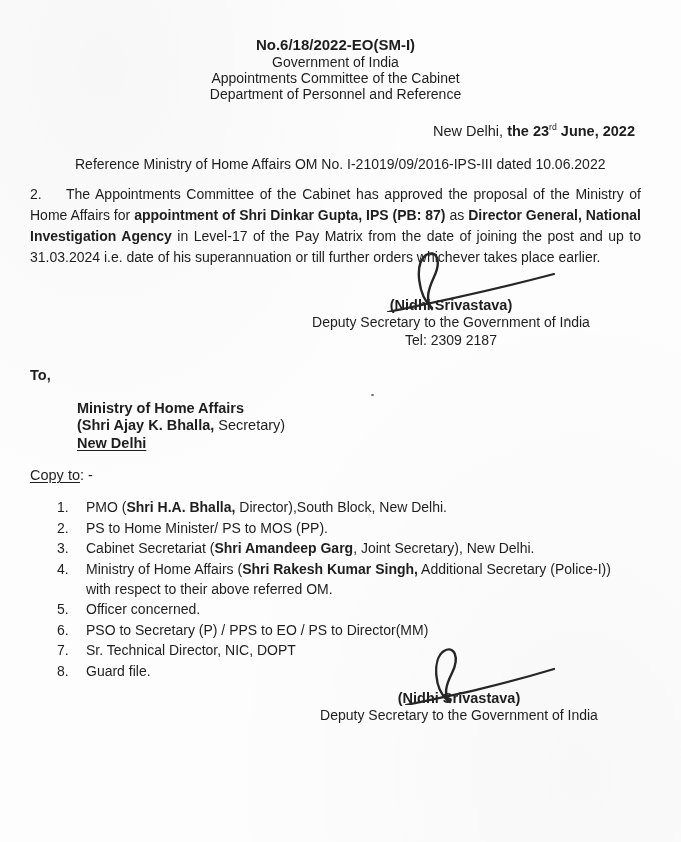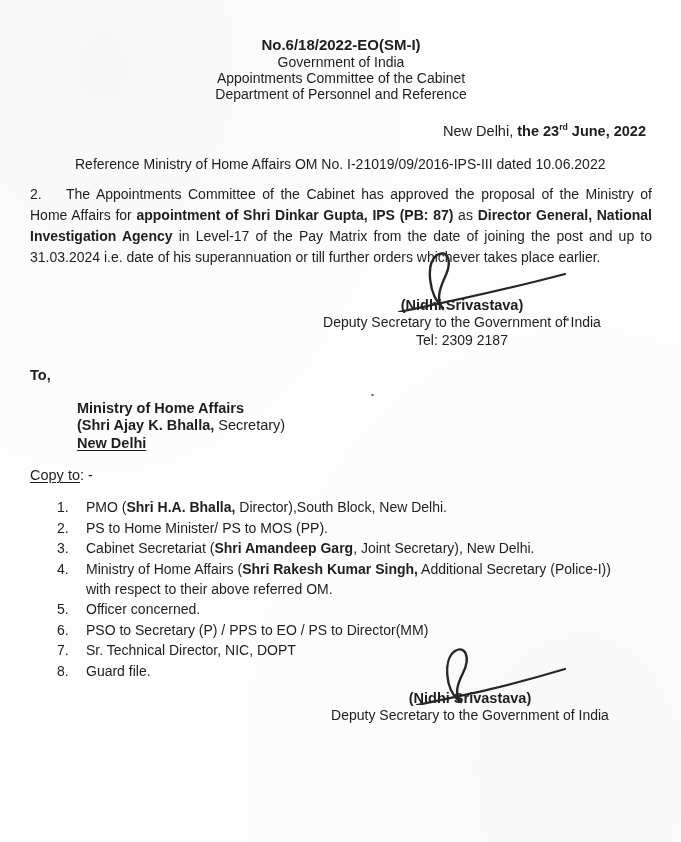--- a/index.html
+++ b/index.html
@@ -7,29 +7,29 @@
     width:681px;height:842px;
     background:
       radial-gradient(ellipse at 15% 8%, rgba(0,0,0,0.025), transparent 40%),
       radial-gradient(ellipse at 85% 92%, rgba(0,0,0,0.02), transparent 45%),
       #fdfdfd;
     font-family:"Liberation Sans","DejaVu Sans",sans-serif;
     color:#1e1e1e;
     position:relative;
     overflow:hidden;
     box-sizing:border-box;
-    padding:36px 29px 0 30px;
+    padding:36px 40px 0 30px;
     -webkit-font-smoothing:antialiased;
   }
   .center{text-align:center;}
   .hdr-file{font-weight:700;font-size:15px;line-height:18px;}
   .hdr-line{font-size:14px;line-height:16px;}
   .dateline{text-align:right;margin-top:20px;font-size:14.5px;padding-right:6px;}
   .dateline .bold{font-weight:700;}
-  sup{font-size:60%;vertical-align:super;font-weight:700;text-align:right;}
+  sup{font-size:60%;vertical-align:super;font-weight:400;text-align:right;}
   .reference{margin-top:17px;font-size:14px;padding-left:45px;}
   .para{margin-top:12px;font-size:14px;line-height:21px;text-align:justify;}
   .para-num{display:inline-block;width:36px;}
   b,.b{font-weight:700;}
   .sigblock{width:340px;margin-left:auto;margin-right:20px;text-align:center;position:relative;}
   .sigblock.first{margin-top:-18px;}
   .sigblock.second{margin-top:-34px;margin-right:12px;}
   .sig-svg{display:block;margin:0 auto -15px auto;position:relative;z-index:2;}
   .sig-name{font-weight:700;font-size:14.5px;line-height:17px;position:relative;z-index:1;}
   .sig-desig{font-size:14px;line-height:17px;text-align:center;}

